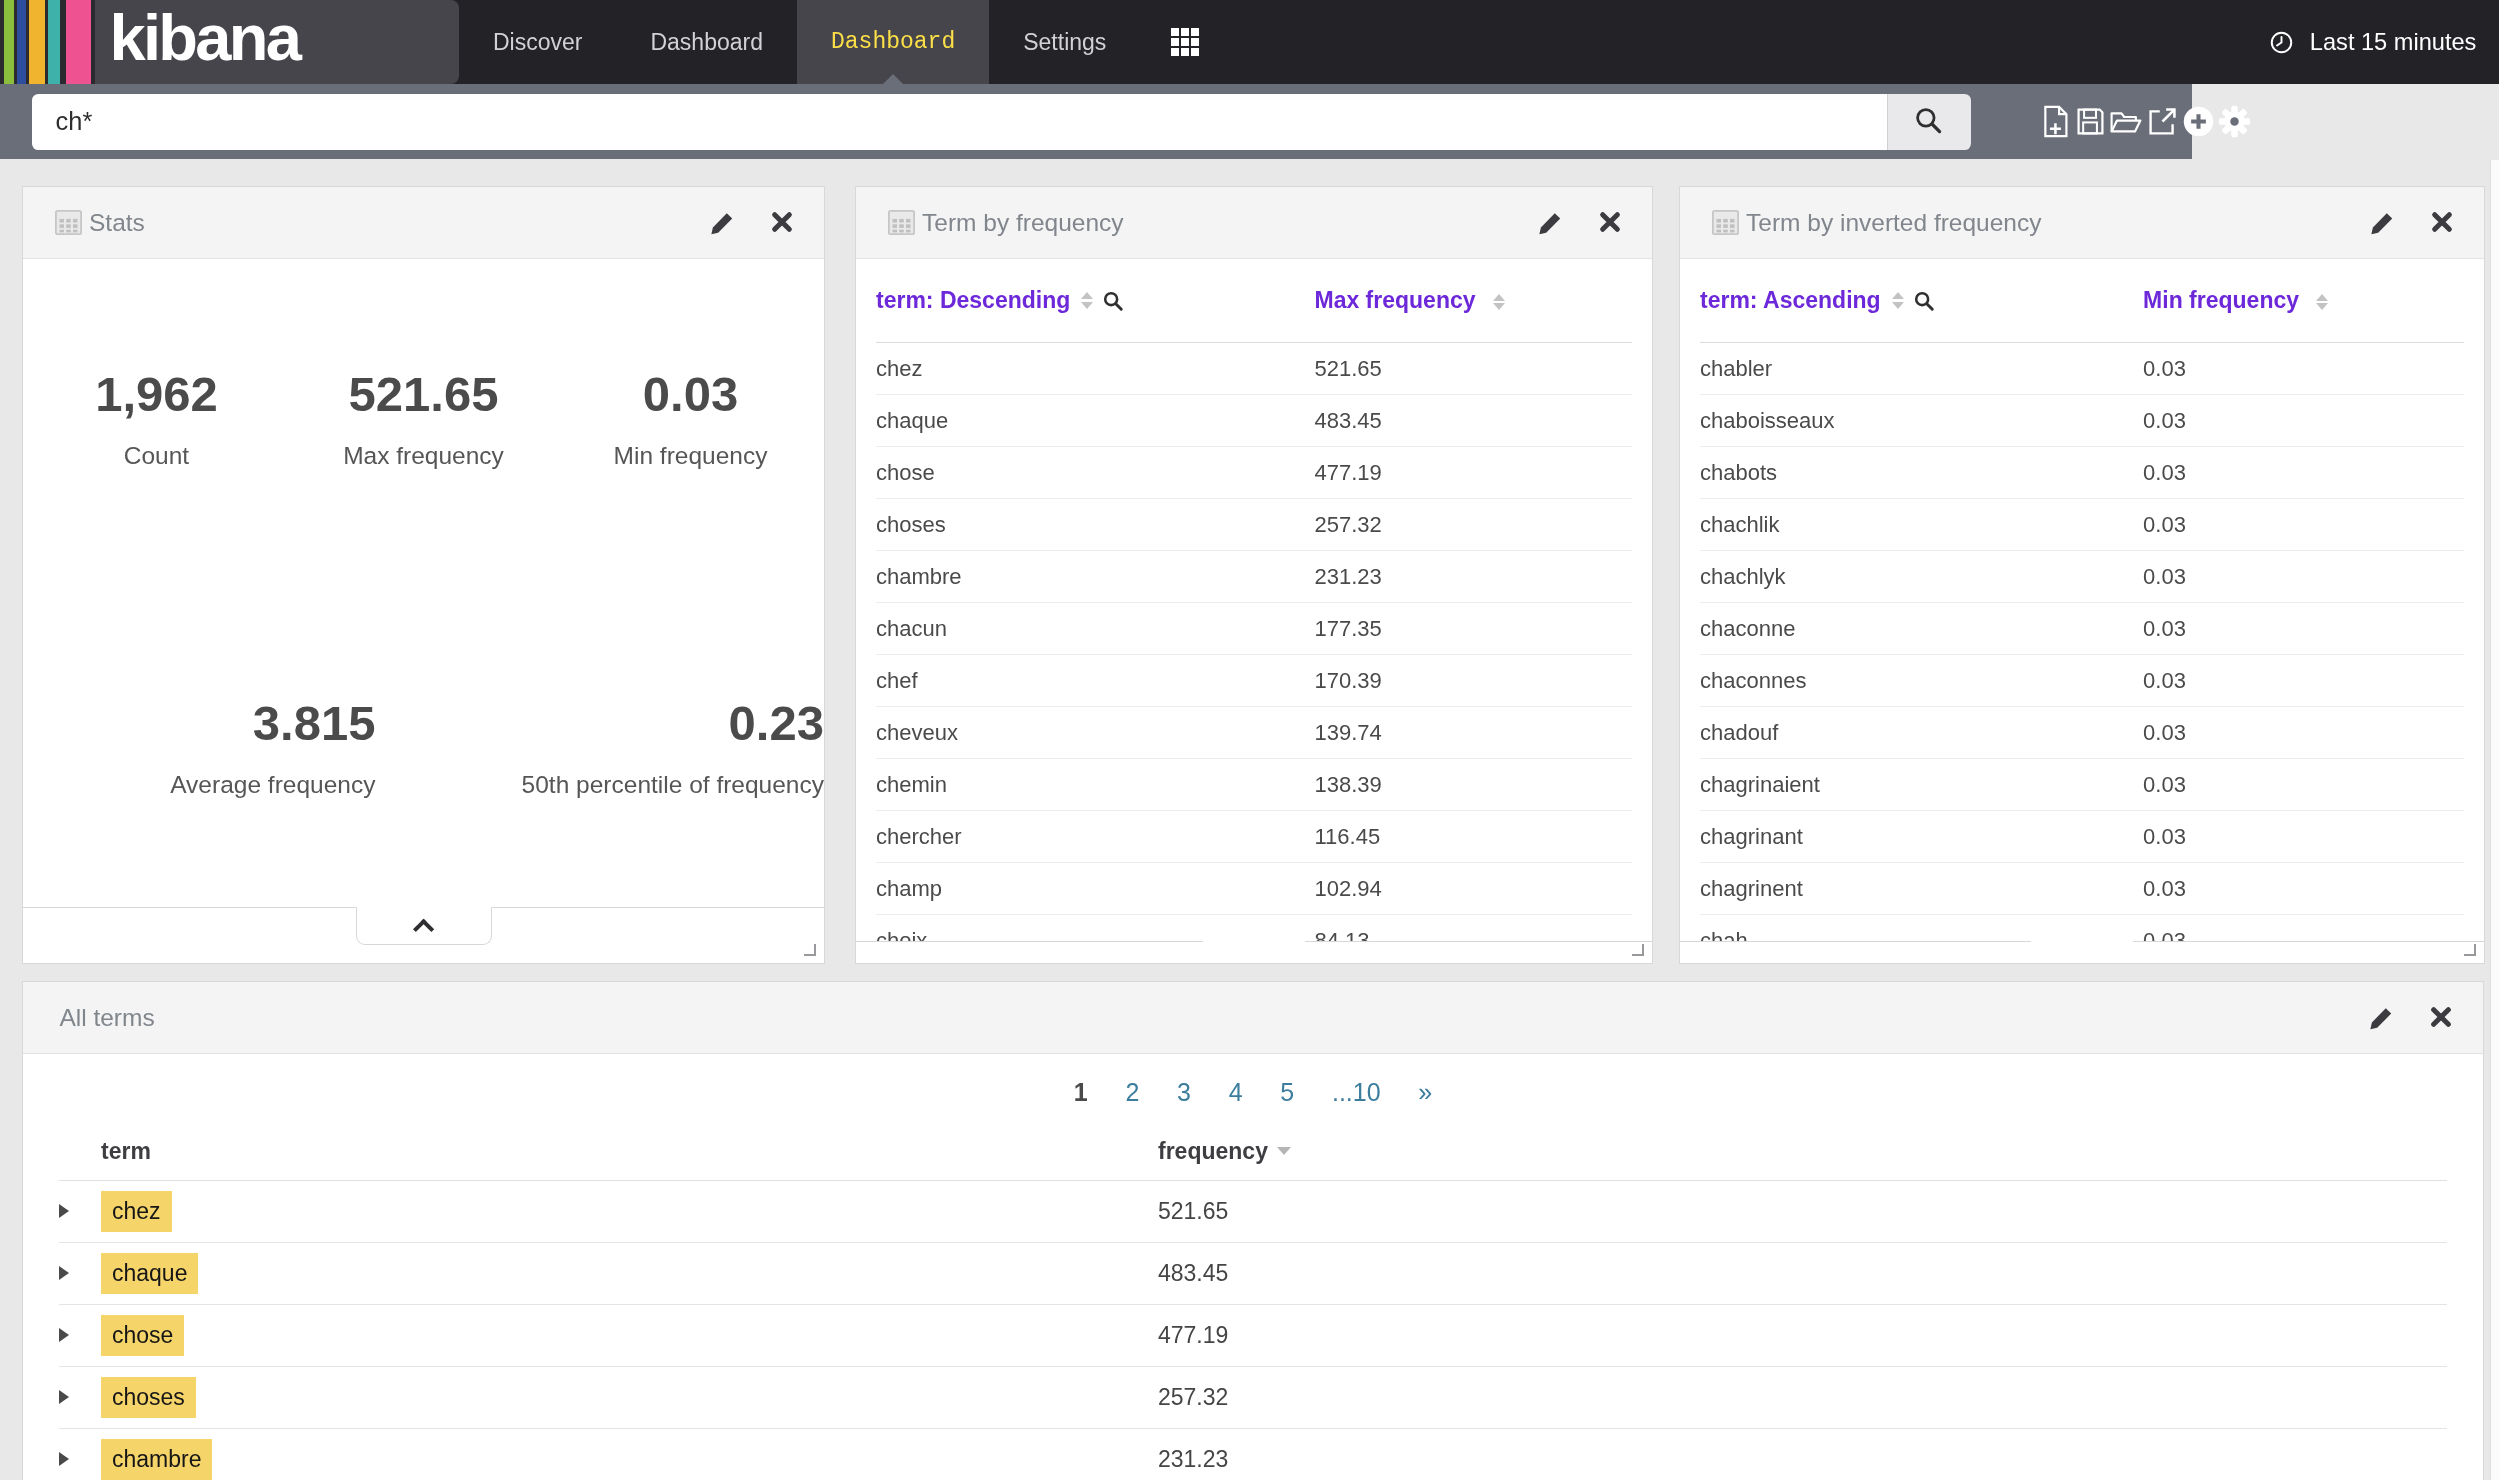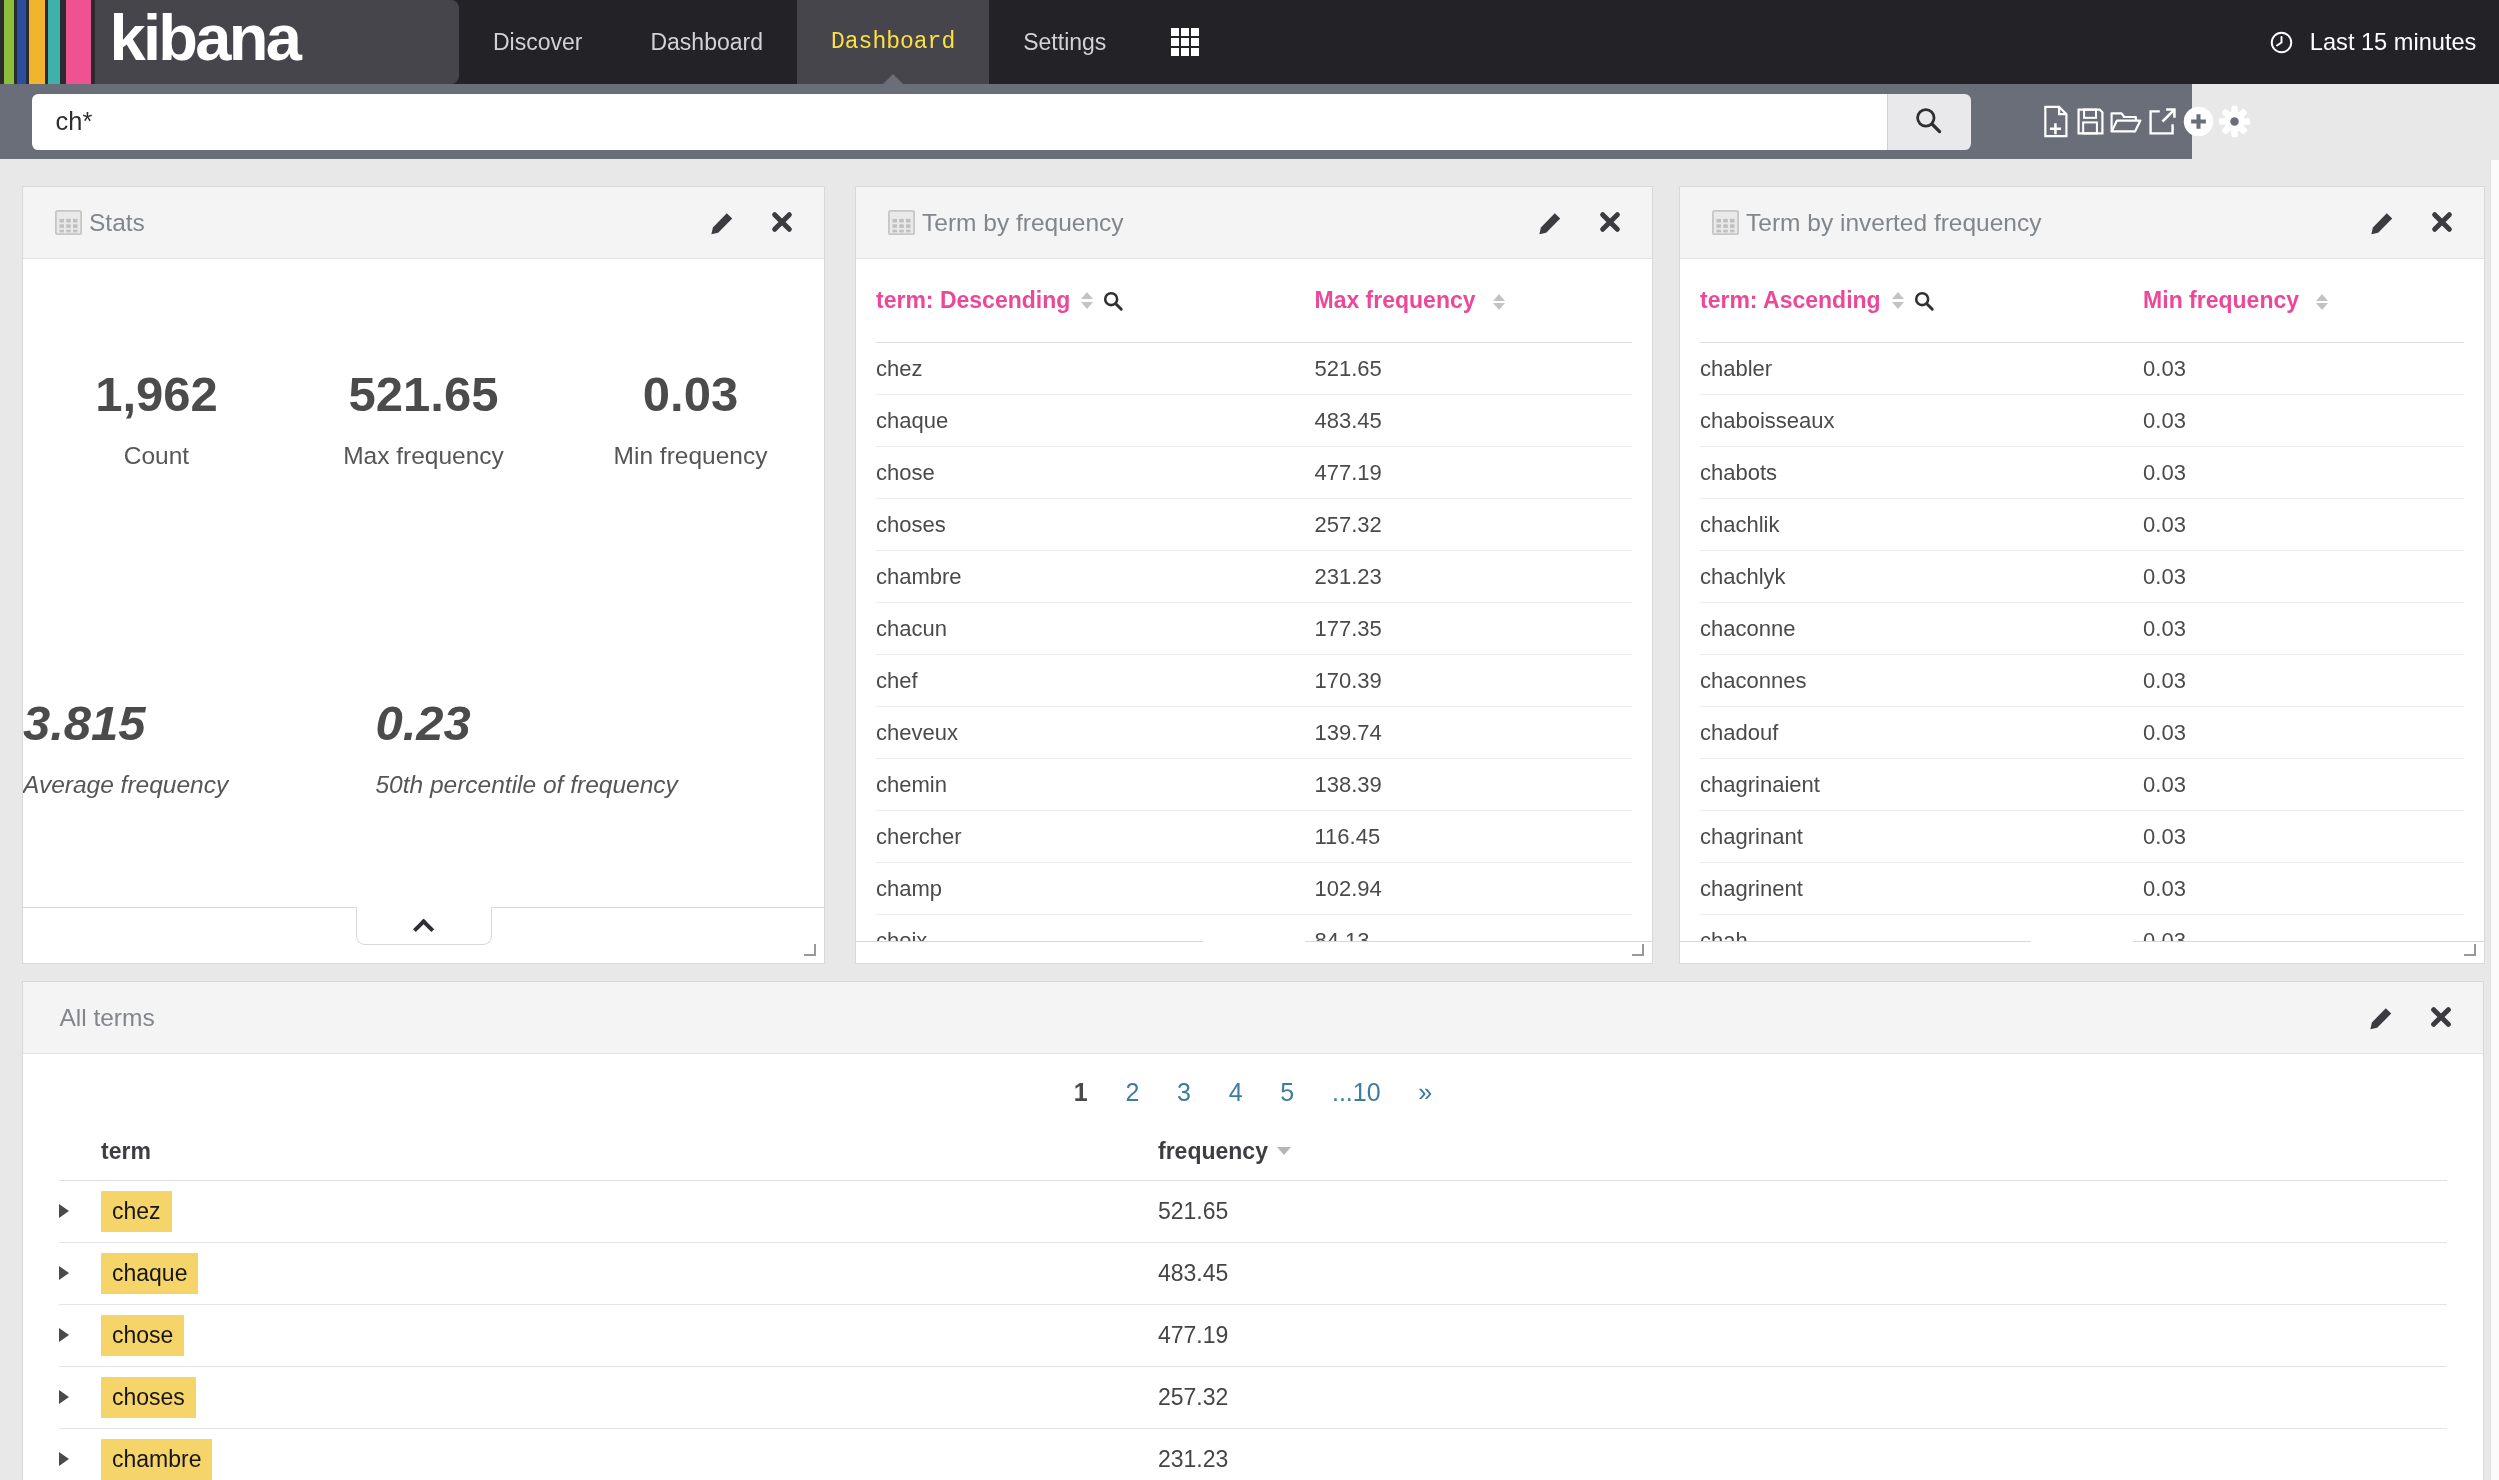--- a/index.html
+++ b/index.html
@@ -43,28 +43,28 @@
   .p-title.noicon { margin-left:5.4px; }
   .p-actions { margin-left:auto; display:flex; gap:36px; align-items:center; }
   .p-actions .act { cursor:pointer; display:flex; }
   #panel-stats  { left:22px;  top:186px; width:803px;  height:778px; }
   #panel-tbf    { left:855px; top:186px; width:798px;  height:778px; }
   #panel-tbif   { left:1679px;top:186px; width:806px;  height:778px; }
   #panel-all    { left:22px;  top:981px; width:2462px; height:690px; }
   
   .metrics-r1 { display:flex; margin-top:107px; text-align:center; }
   .metrics-r1 .m { flex:1; }
-  .metrics-r2 { display:flex; margin-top:225px; text-align:left;font-style:italic; }
+  .metrics-r2 { display:flex; margin-top:225px; text-align:right; }
   .metrics-r2 .m1 { width:44%; }
   .metrics-r2 .m2 { width:56%; }
   .metric-value { font-size:49px; font-weight:700; color:#4b4b4b; }
   .metric-label { font-size:24.5px; color:#565656; margin-top:20px; }
   
   .vis-table { padding:0 20px; }
-  .t-head { display:flex; align-items:center; height:84px; border-bottom:1.8px solid #dcdcdc; font-size:23px; font-weight:700; color:#ec4899; }
+  .t-head { display:flex; align-items:center; height:84px; border-bottom:1.8px solid #dcdcdc; font-size:23px; font-weight:700; color:#6d28d9; }
   .t-row  { display:flex; align-items:center; height:52px; border-bottom:0.9px solid #ececec; font-size:22px; color:#4a4a4a; }
   .tc1 { width:58%; display:flex; align-items:center; cursor:pointer; }
   .tc2 { flex:1; cursor:pointer; }
   .sort { display:inline-flex; flex-direction:column; margin:0 9px 0 11px; }
   .sort .up   { width:0; height:0; border-left:6.4px solid transparent; border-right:6.4px solid transparent; border-bottom:7.3px solid #c3c3c3; margin-bottom:2.7px; }
   .sort .down { width:0; height:0; border-left:6.4px solid transparent; border-right:6.4px solid transparent; border-top:7.3px solid #c3c3c3; }
   
   .spy-strip { position:absolute; left:0; right:0; bottom:0; height:56px; display:flex; background:#fff; }
   .strip-seg { flex:1; border-top:0.9px solid #d8d8d8; }
   .spy-tab { width:136px; height:38px; border:0.9px solid #d8d8d8; border-top:0; border-radius:0 0 9px 9px; display:flex; align-items:center; justify-content:center; cursor:pointer; background:#fff; }

